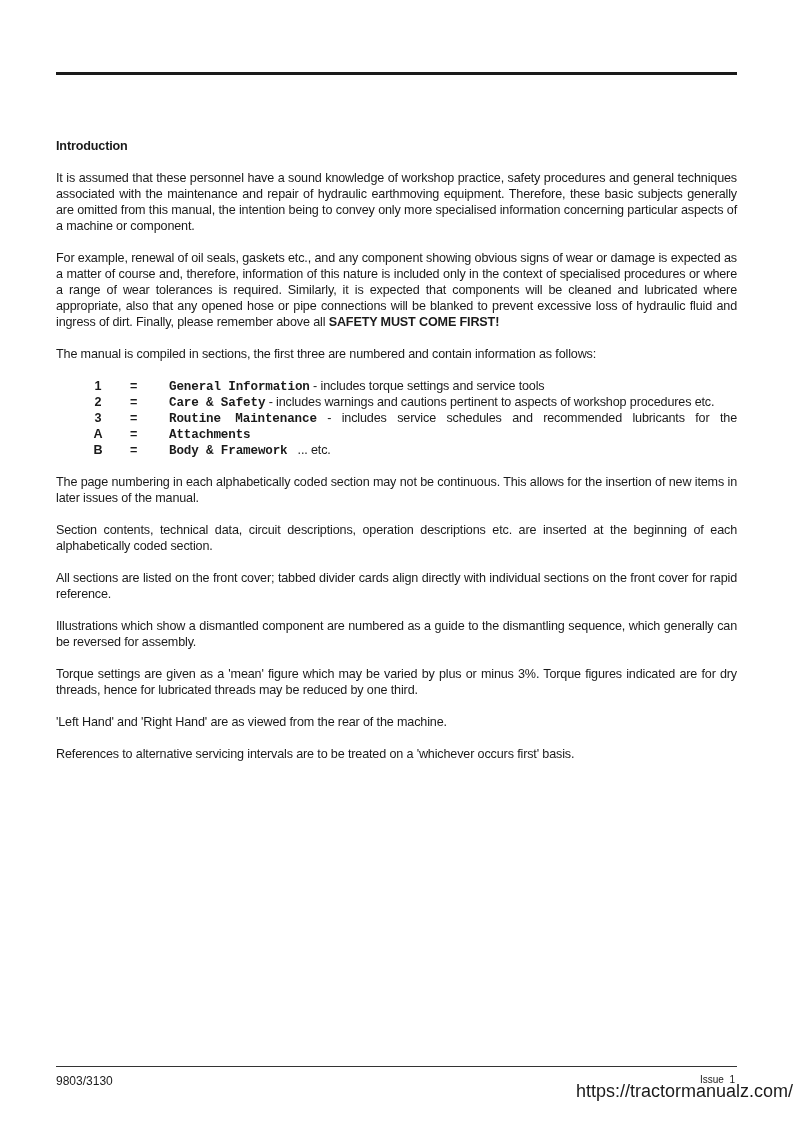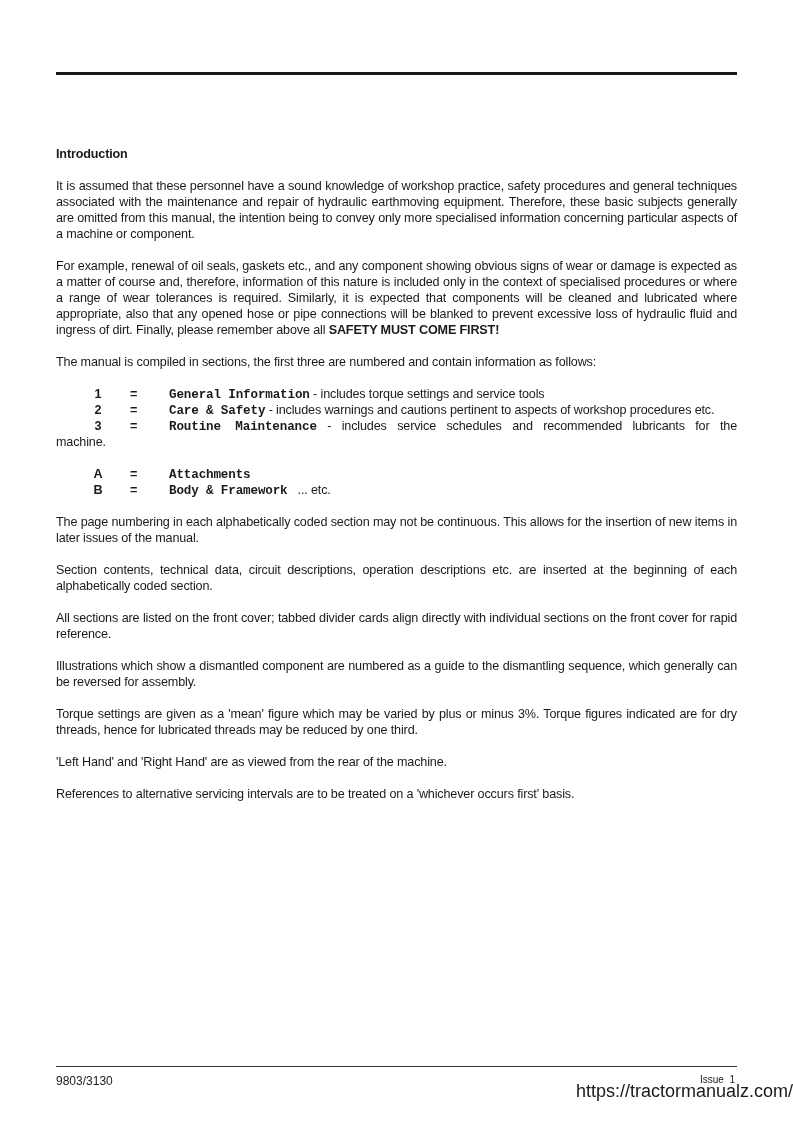--- a/index.html
+++ b/index.html
@@ -2,21 +2,21 @@
 <html><head>
   <meta charset="utf-8">
   <style>
     html, body { margin: 0; padding: 0; background: #ffffff; }
     body { width: 793px; height: 1122px; position: relative; overflow: hidden;
            font-family: "Liberation Sans", sans-serif; color: #1a1a1a; }
     .rule-top { position: absolute; left: 56px; top: 72px; width: 681px; height: 3px; background: #1a1a1a; }
     .rule-bottom { position: absolute; left: 56px; top: 1066px; width: 681px; height: 1px; background: #333; }
     .content { position: absolute; left: 56px; top: 130px; width: 681px;
                font-size: 12.6px; line-height: 16px; letter-spacing: -0.15px; }
-    .heading { font-weight: bold; margin: 16px 0 16px 0; }
+    .heading { font-weight: bold; margin: 8px 0 16px 0; }
     p { margin: 0 0 16px 0; text-align: justify; }
     .list { margin: 0 0 0 0; }
     .row { position: relative; height: 16px; }
     .row .num { position: absolute; left: 36px; width: 12px; text-align: center; font-weight: bold; }
     .row .eq { position: absolute; left: 74px; font-weight: bold; }
     .row .txt { position: absolute; left: 113px; right: 0; white-space: nowrap; }
     .row .txt b { font-weight: bold; font-family: Liberation Mono, monospace; }
     .row.justified .txt { text-align: justify; text-align-last: justify; white-space: normal; }
     .cont { margin: 0 0 16px 0; }
     .footer-left { position: absolute; left: 56px; top: 1074px; font-size: 12px; }
@@ -44,21 +44,20 @@
     <div class="row">
       <span class="num">2</span>
       <span class="eq">=</span>
       <span class="txt"><b>Care &amp; Safety</b><span> - includes warnings and cautions pertinent to aspects of workshop procedures etc.</span></span>
     </div>
     <div class="row justified">
       <span class="num">3</span>
       <span class="eq">=</span>
       <span class="txt"><b>Routine Maintenance</b><span> - includes service schedules and recommended lubricants for the</span></span>
     </div>
-    <div class="cont">machine.</div>
   </div>
 
 
   <div class="list" style="margin-bottom:16px;">
     <div class="row">
       <span class="num">A</span>
       <span class="eq">=</span>
       <span class="txt"><b>Attachments</b><span></span></span>
     </div>
     <div class="row">

